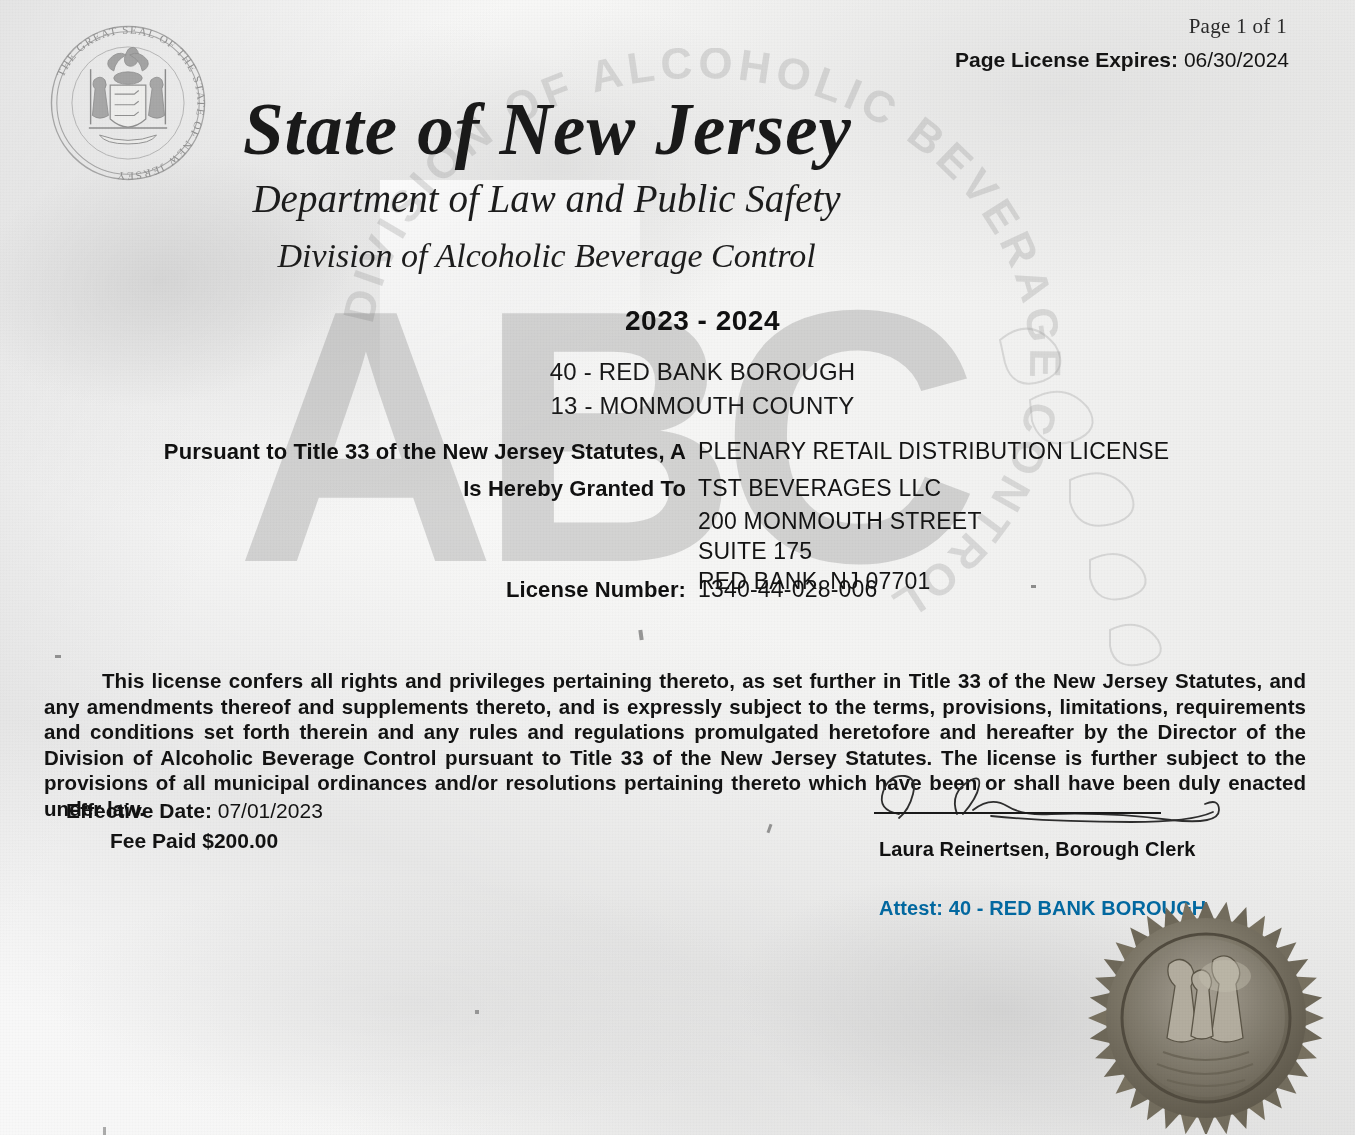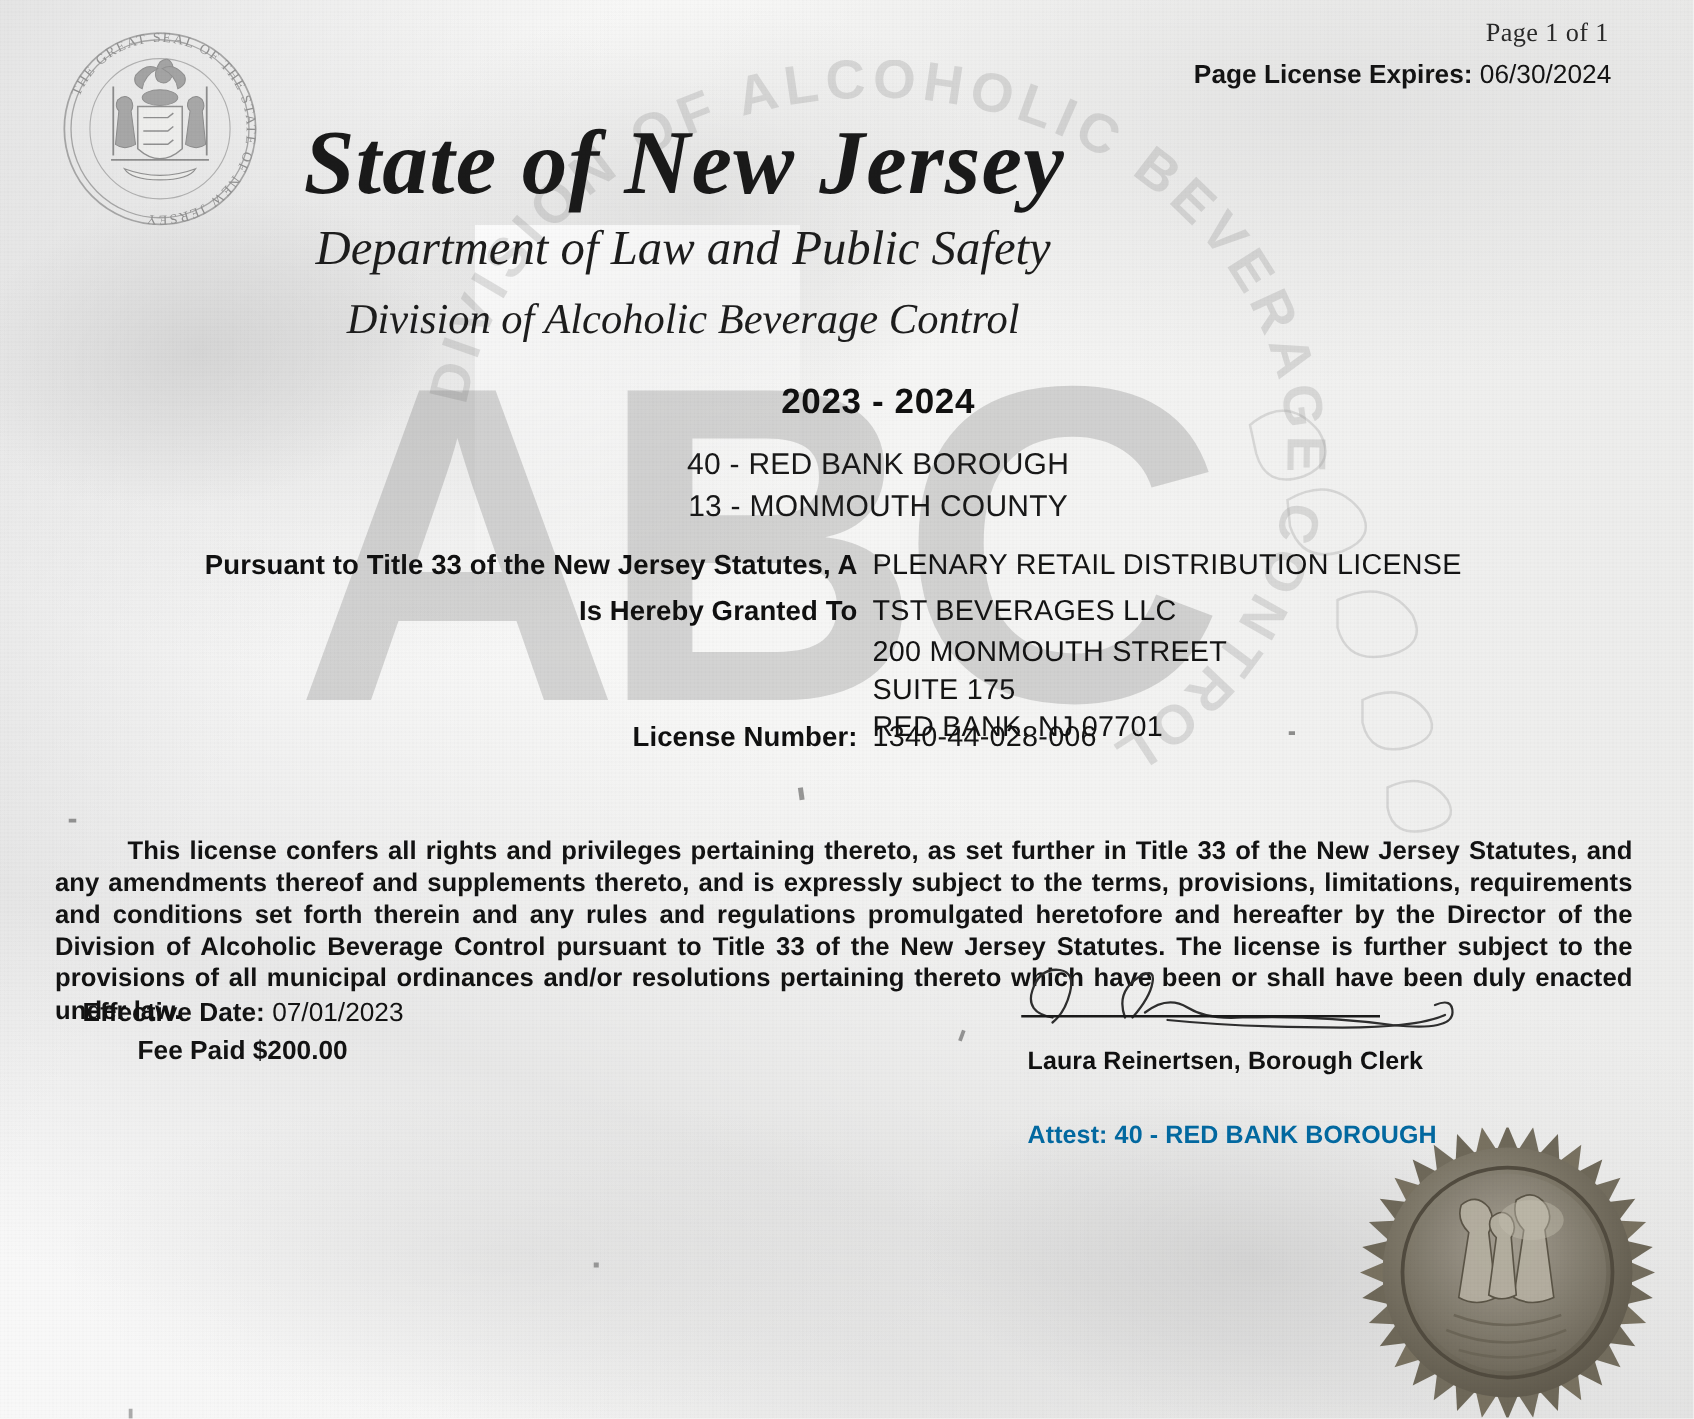--- a/index.html
+++ b/index.html
@@ -269,21 +269,21 @@
     left: 110px;
     top: 829px;
     font-size: 21px;
     font-weight: bold;
     color: #131313;
   }
 
   
   .sig-wrap {
     position: absolute;
-    left: 804px;
+    left: 861px;
     top: 770px;
     width: 400px;
     height: 120px;
   }
   .sig-svg { position: absolute; left: 0; top: 0; }
   .sig-line {
     position: absolute;
     left: 13px;
     top: 42px;
     width: 287px;

